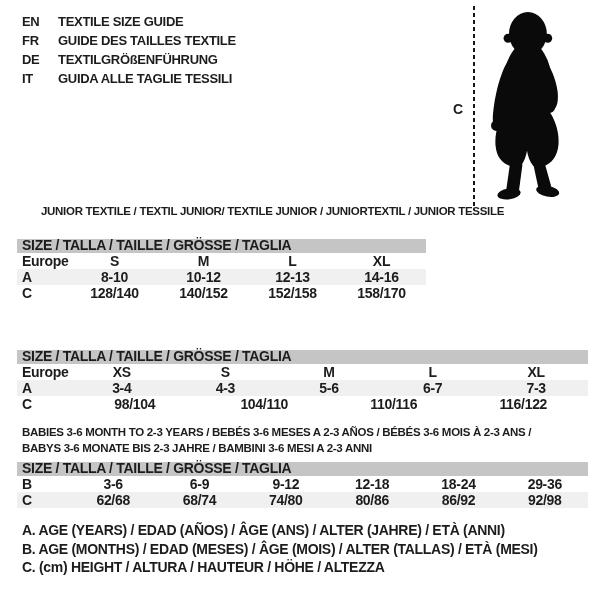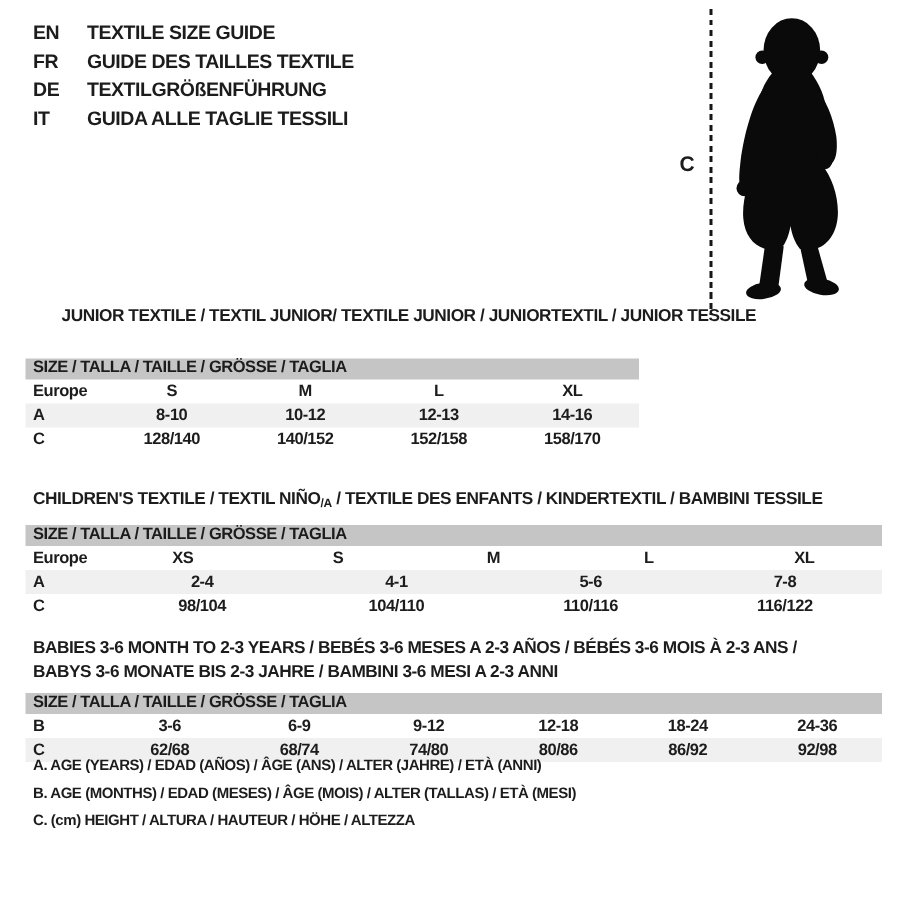--- a/index.html
+++ b/index.html
@@ -26,35 +26,35 @@
   .toddler { position:absolute; left:482px; top:7px; width:90px; height:201px; }
 
   
   .tbl-title { position:absolute; font-size:11.5px; white-space:nowrap; }
   .t1-title { top:205px; left:22px;margin-left:19px; }
   .t2-title { top:327px; left:22px; }
   .t3-title { top:424px; left:22px; line-height:16px; }
   .sub { font-size:8px; vertical-align:-2px; letter-spacing:-0.2px; }
 
   
-  .size-table { position:absolute; font-size:11px; }
+  .size-table { position:absolute; font-size:14px; }
   .t1 { top:239px; left:17px; width:409px; }
   .t2 { top:350px; left:17px; width:571px; }
   .t3 { top:462px; left:17px; width:571px; }
   .size-bar {
     height:14px; line-height:13px; padding-left:5px;
     background: var(--size-bar, #c5c5c5);
   }
   .trow { display:flex; height:16px; line-height:16px; }
   .trow.alt { background: var(--alt-row, #f0f0f0); }
   .tcell { flex:1; text-align:center; }
   .tcell.label { flex:0 0 53px; text-align:left; padding-left:5px; }
 
   
-  .footnotes { position:absolute; top:502px; left:22px; font-size:10px; line-height:18.5px; white-space:nowrap; }
+  .footnotes { position:absolute; top:521px; left:22px; font-size:14px; line-height:18.5px; white-space:nowrap; }
 </style>
 </head>
 <body>
 
 <div class="page">
 
   <div class="lang-block">
     <div class="lang-row">
       <span class="lang-code">EN</span><span>TEXTILE SIZE GUIDE</span>
     </div>
@@ -108,39 +108,37 @@
     </div>
     <div class="trow">
       <span class="tcell label">C</span>
       <span class="tcell">128/140</span>
       <span class="tcell">140/152</span>
       <span class="tcell">152/158</span>
       <span class="tcell">158/170</span>
     </div>
   </div>
 
-  <div class="tbl-title t2-title">
-    <span>CHILDREN'S TEXTILE / TEXTIL NIÑO</span><span class="sub">/A</span><span> / TEXTILE DES ENFANTS / KINDERTEXTIL / BAMBINI TESSILE</span>
-  </div>
   <div class="size-table t2">
     <div class="size-bar">SIZE / TALLA / TAILLE / GRÖSSE / TAGLIA</div>
     <div class="trow">
       <span class="tcell label">Europe</span>
       <span class="tcell">XS</span>
       <span class="tcell">S</span>
       <span class="tcell">M</span>
       <span class="tcell">L</span>
       <span class="tcell">XL</span>
     </div>
     <div class="trow alt">
       <span class="tcell label">A</span>
-      <span class="tcell">2-4</span>
-      <span class="tcell">4-1</span>
+      <span class="tcell">3-4</span>
+      <span class="tcell">4-3</span>
       <span class="tcell">5-6</span>
-      <span class="tcell">7-8</span>
+      <span class="tcell">6-7</span>
+      <span class="tcell">7-3</span>
     </div>
     <div class="trow">
       <span class="tcell label">C</span>
       <span class="tcell">98/104</span>
       <span class="tcell">104/110</span>
       <span class="tcell">110/116</span>
       <span class="tcell">116/122</span>
     </div>
   </div>
 
@@ -150,21 +148,21 @@
   </div>
   <div class="size-table t3">
     <div class="size-bar">SIZE / TALLA / TAILLE / GRÖSSE / TAGLIA</div>
     <div class="trow">
       <span class="tcell label">B</span>
       <span class="tcell">3-6</span>
       <span class="tcell">6-9</span>
       <span class="tcell">9-12</span>
       <span class="tcell">12-18</span>
       <span class="tcell">18-24</span>
-      <span class="tcell">24-36</span>
+      <span class="tcell">29-36</span>
     </div>
     <div class="trow alt">
       <span class="tcell label">C</span>
       <span class="tcell">62/68</span>
       <span class="tcell">68/74</span>
       <span class="tcell">74/80</span>
       <span class="tcell">80/86</span>
       <span class="tcell">86/92</span>
       <span class="tcell">92/98</span>
     </div>

